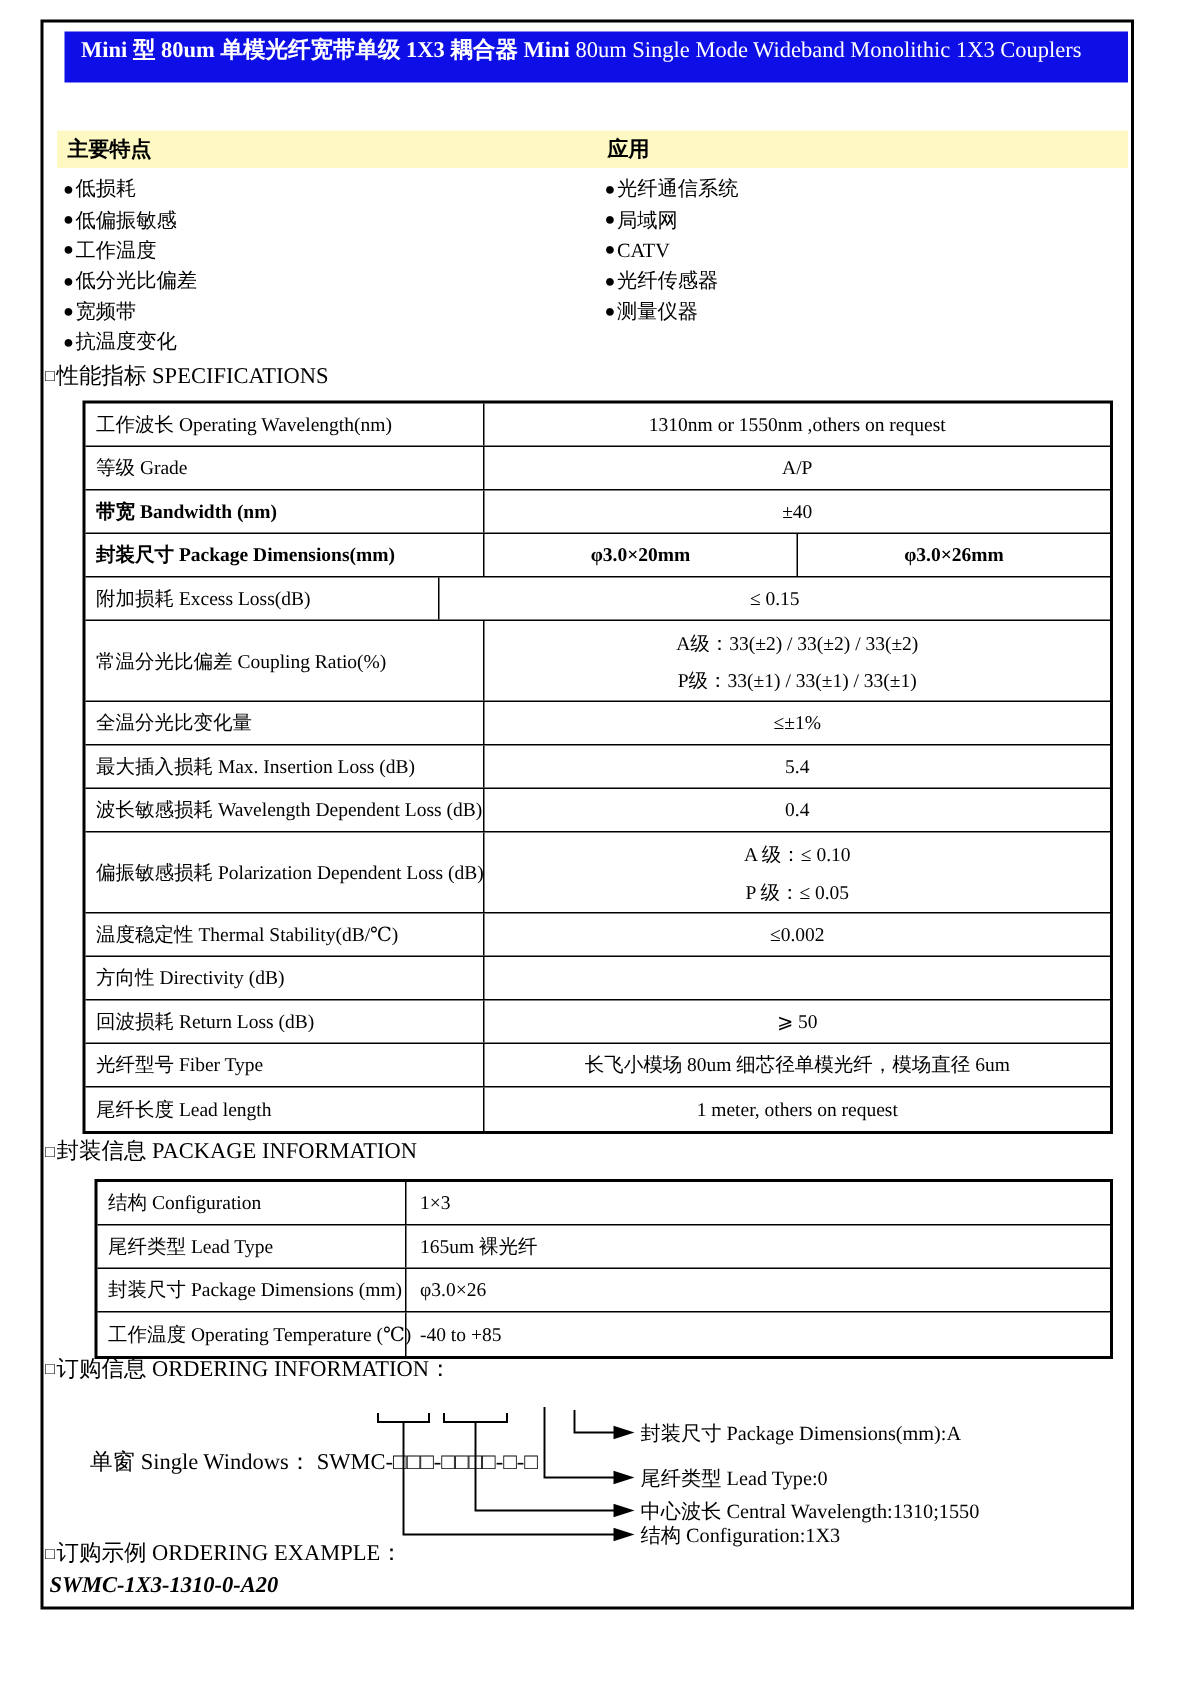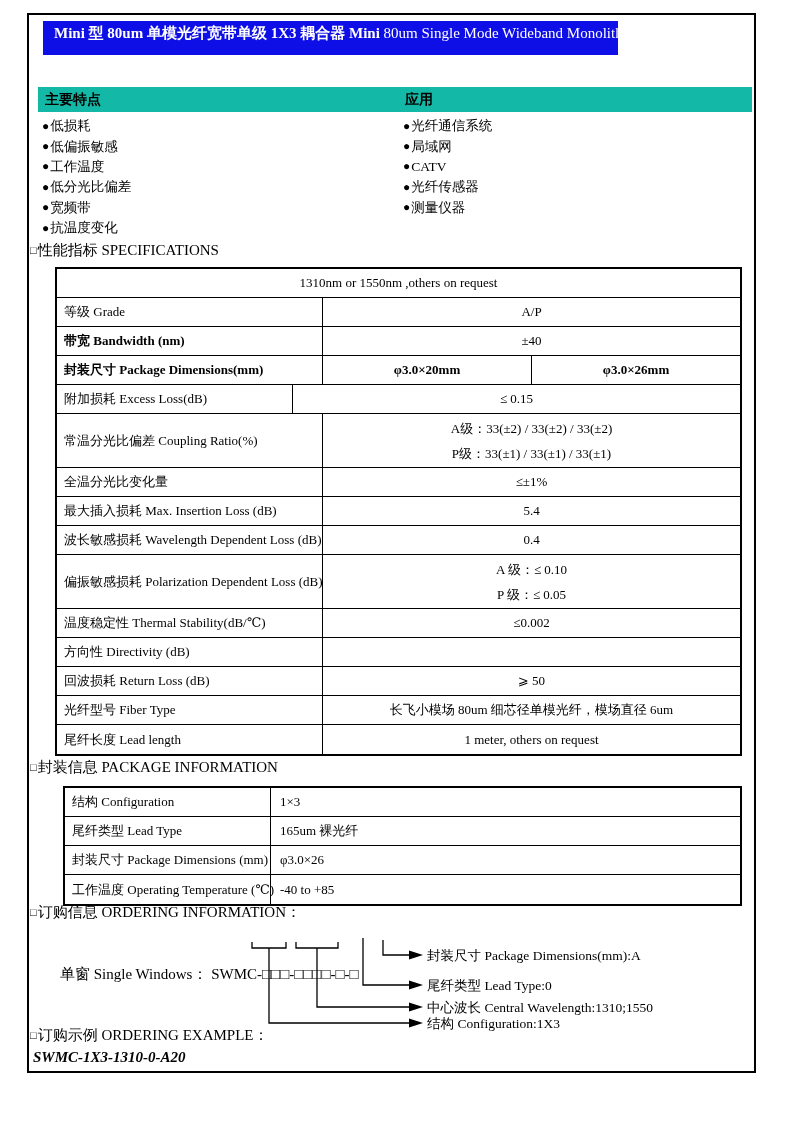--- a/index.html
+++ b/index.html
@@ -7,21 +7,21 @@
     width:793px;height:1122px;background:#ffffff;position:relative;
     font-family:"Liberation Serif","DejaVu Serif","DejaVu Sans",serif;
     color:#000;overflow:hidden;
   }
   .abs{position:absolute;}
   .page-border{
     left:27px;top:13px;width:729px;height:1060px;
     border:2px solid #000;box-sizing:border-box;
   }
   .title-bar{
-    left:43px;top:21px;width:575px;height:34px;
+    left:43px;top:21px;width:709px;height:34px;
     color:#fff;font-size:15px;box-sizing:border-box;
     padding:3px 0 0 11px;white-space:nowrap;
   }
   .title-zh{font-weight:bold;}
   .feat-header{
     left:38px;top:87px;width:714px;height:25px;
     font-size:14px;font-weight:bold;box-sizing:border-box;padding-top:4px;
   }
   .feat-header .fh-left{position:absolute;left:7px;}
   .feat-header .fh-right{position:absolute;left:367px;}
@@ -56,21 +56,21 @@
 <body>
 
 <div>
 
   <div class="abs page-border"></div>
 
   <div class="abs title-bar" id="title-bar" style="background: rgb(14, 14, 230); color: rgb(255, 255, 255);">
     <span class="title-zh">Mini 型 80um 单模光纤宽带单级 1X3 耦合器 Mini</span><span class="title-en"> 80um Single Mode Wideband Monolithic 1X3 Couplers</span>
   </div>
 
-  <div class="abs feat-header" id="feat-header" style="background: #14b8a6;">
+  <div class="abs feat-header" id="feat-header" style="background: #fef9c3;">
     <span class="fh-left">主要特点</span>
     <span class="fh-right">应用</span>
   </div>
 
   <div class="abs feat-col" id="feat-left" style="left:42px;">
       <div class="feat-item">
         <span class="bullet-dot">●</span>
         <span>低损耗</span>
       </div>
       <div class="feat-item">
@@ -116,20 +116,21 @@
         <span>测量仪器</span>
       </div>
     </div>
 
   <div class="abs sec-heading" style="left:30px;top:241px;">
     <span class="sq">□</span><span>性能指标  SPECIFICATIONS</span>
   </div>
 
   <div class="abs dtable" id="spec-table" style="left:55px;top:267px;width:683px;">
       <div class="trow" style="height: 29px;">
+        <div class="tlabel" style="width: 266px;">工作波长 Operating Wavelength(nm)</div>
         <div class="tvalue">1310nm or 1550nm ,others on request</div>
       </div>
       <div class="trow" style="height: 29px;">
         <div class="tlabel" style="width: 266px;">等级 Grade</div>
         <div class="tvalue">A/P</div>
       </div>
       <div class="trow" style="height: 29px;">
         <div class="tlabel bold" style="width: 266px;">带宽 Bandwidth (nm)</div>
         <div class="tvalue">±40</div>
       </div>

